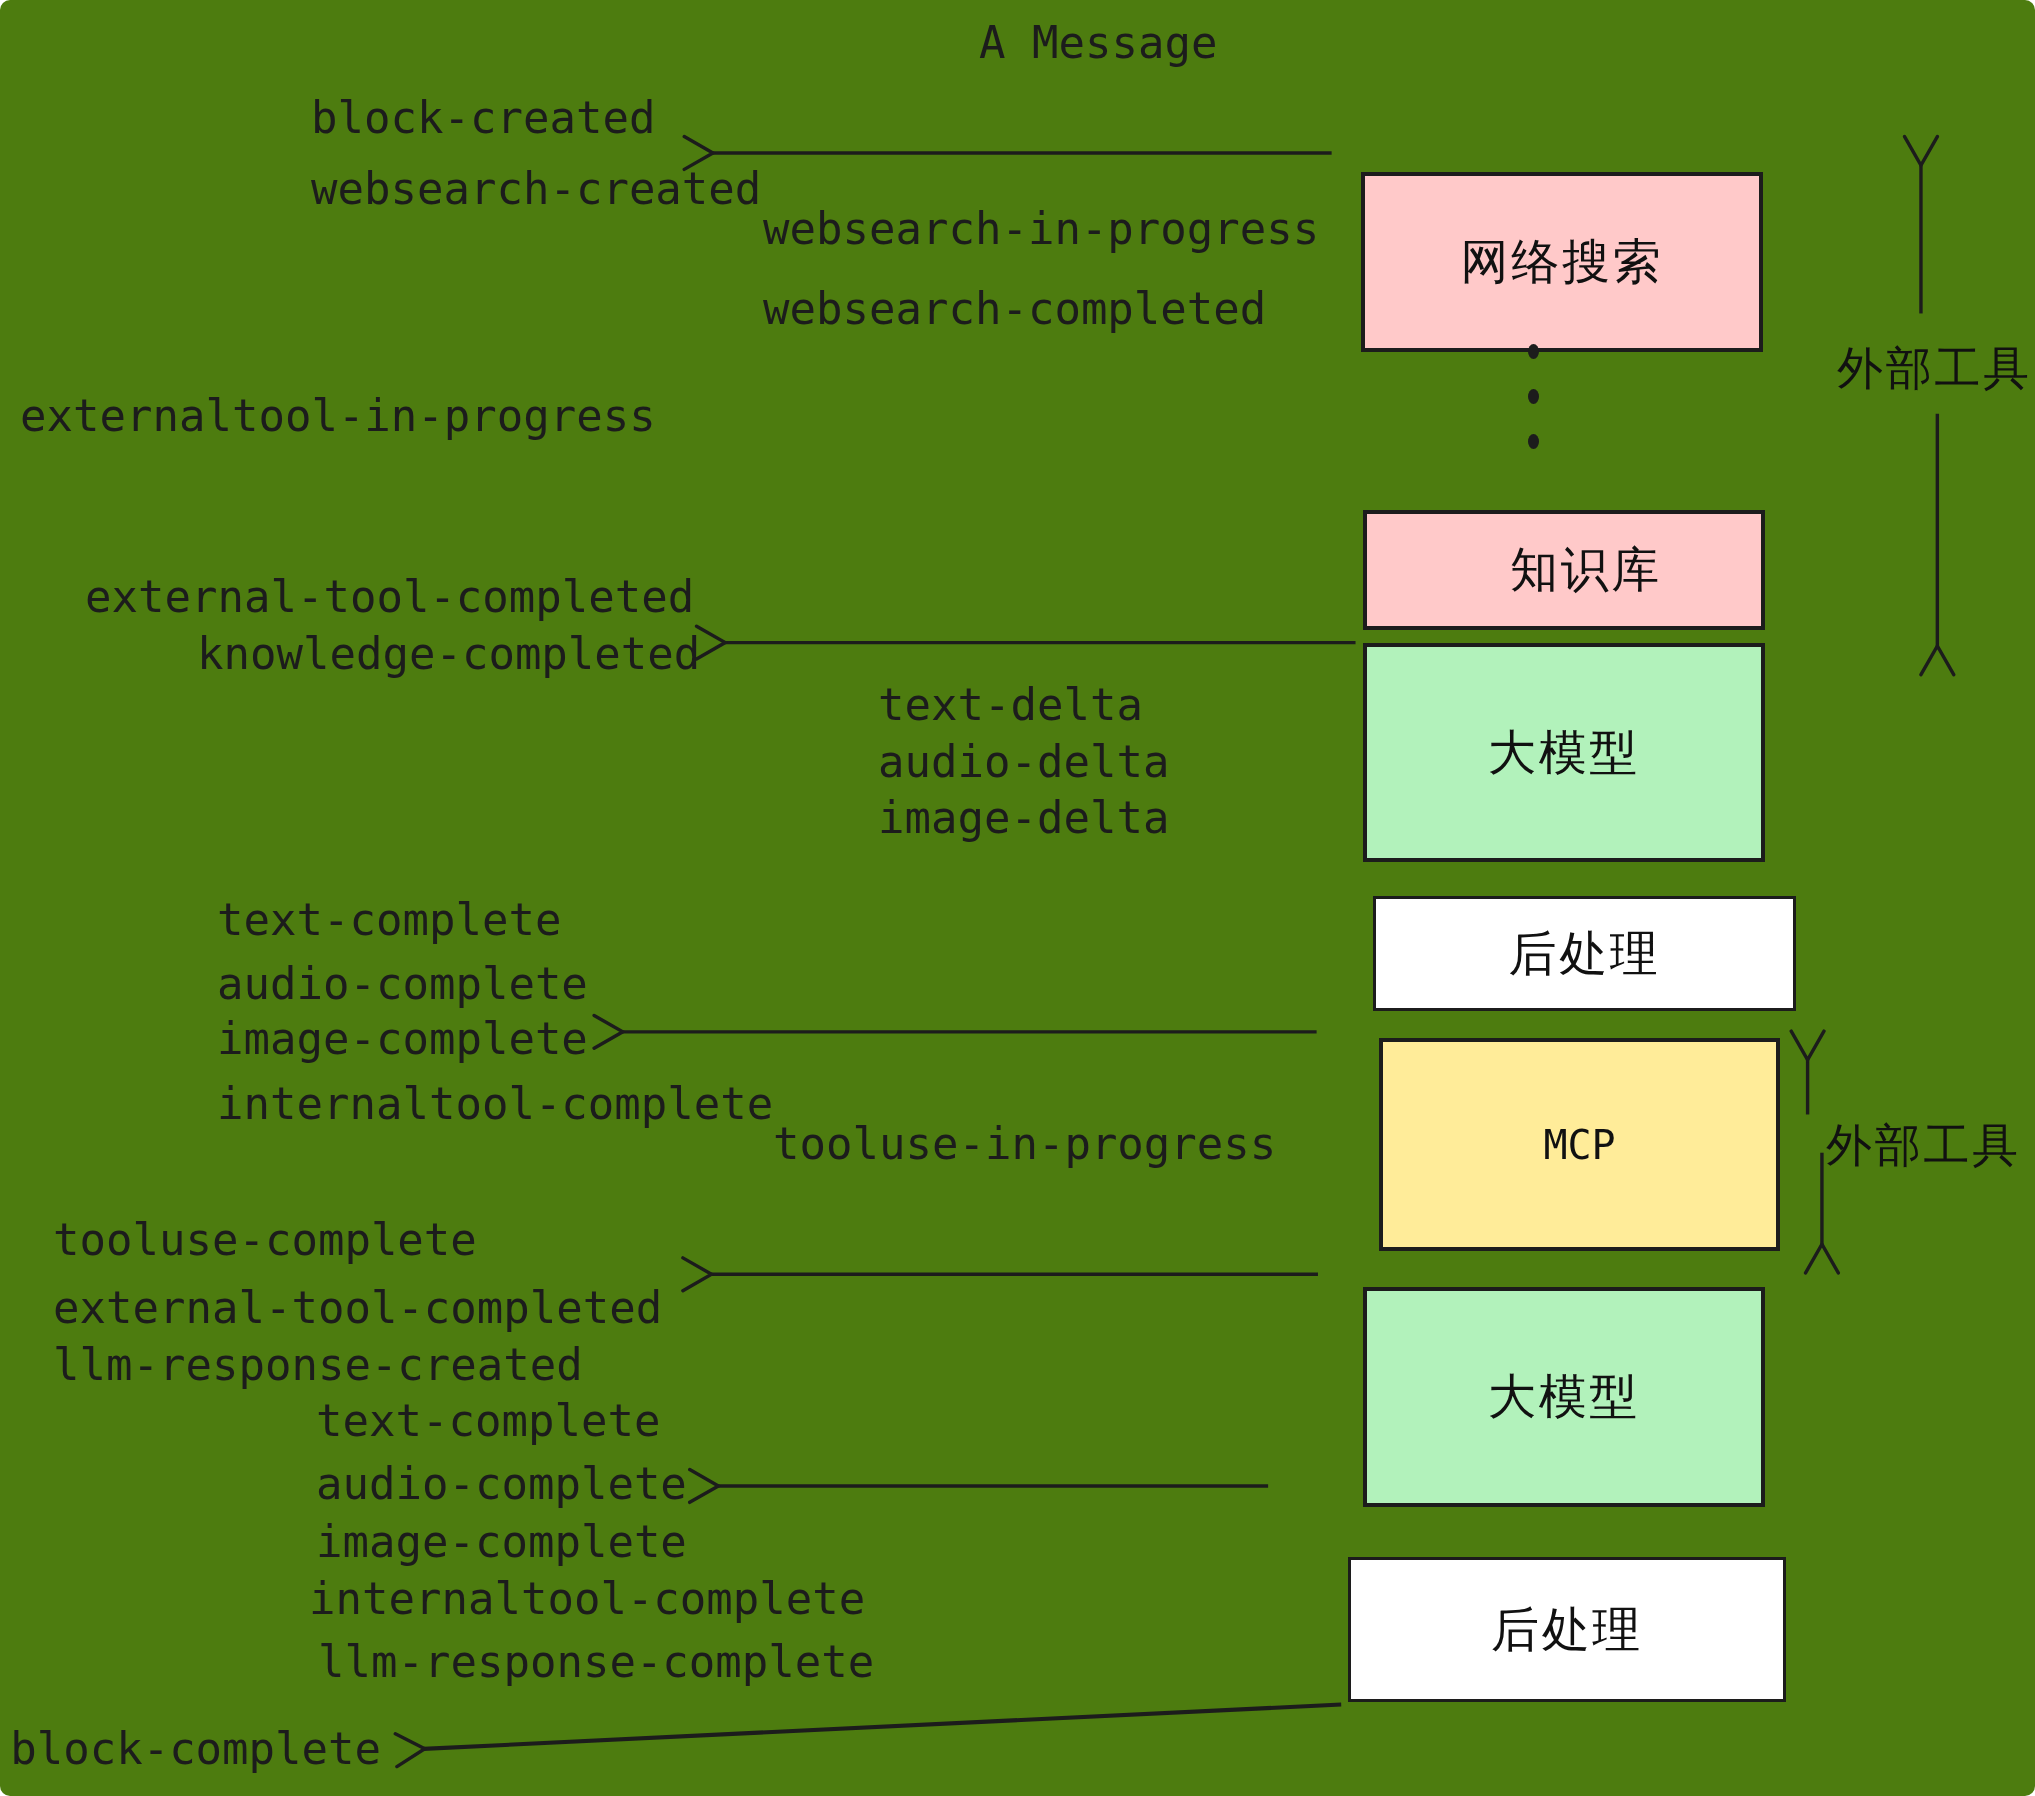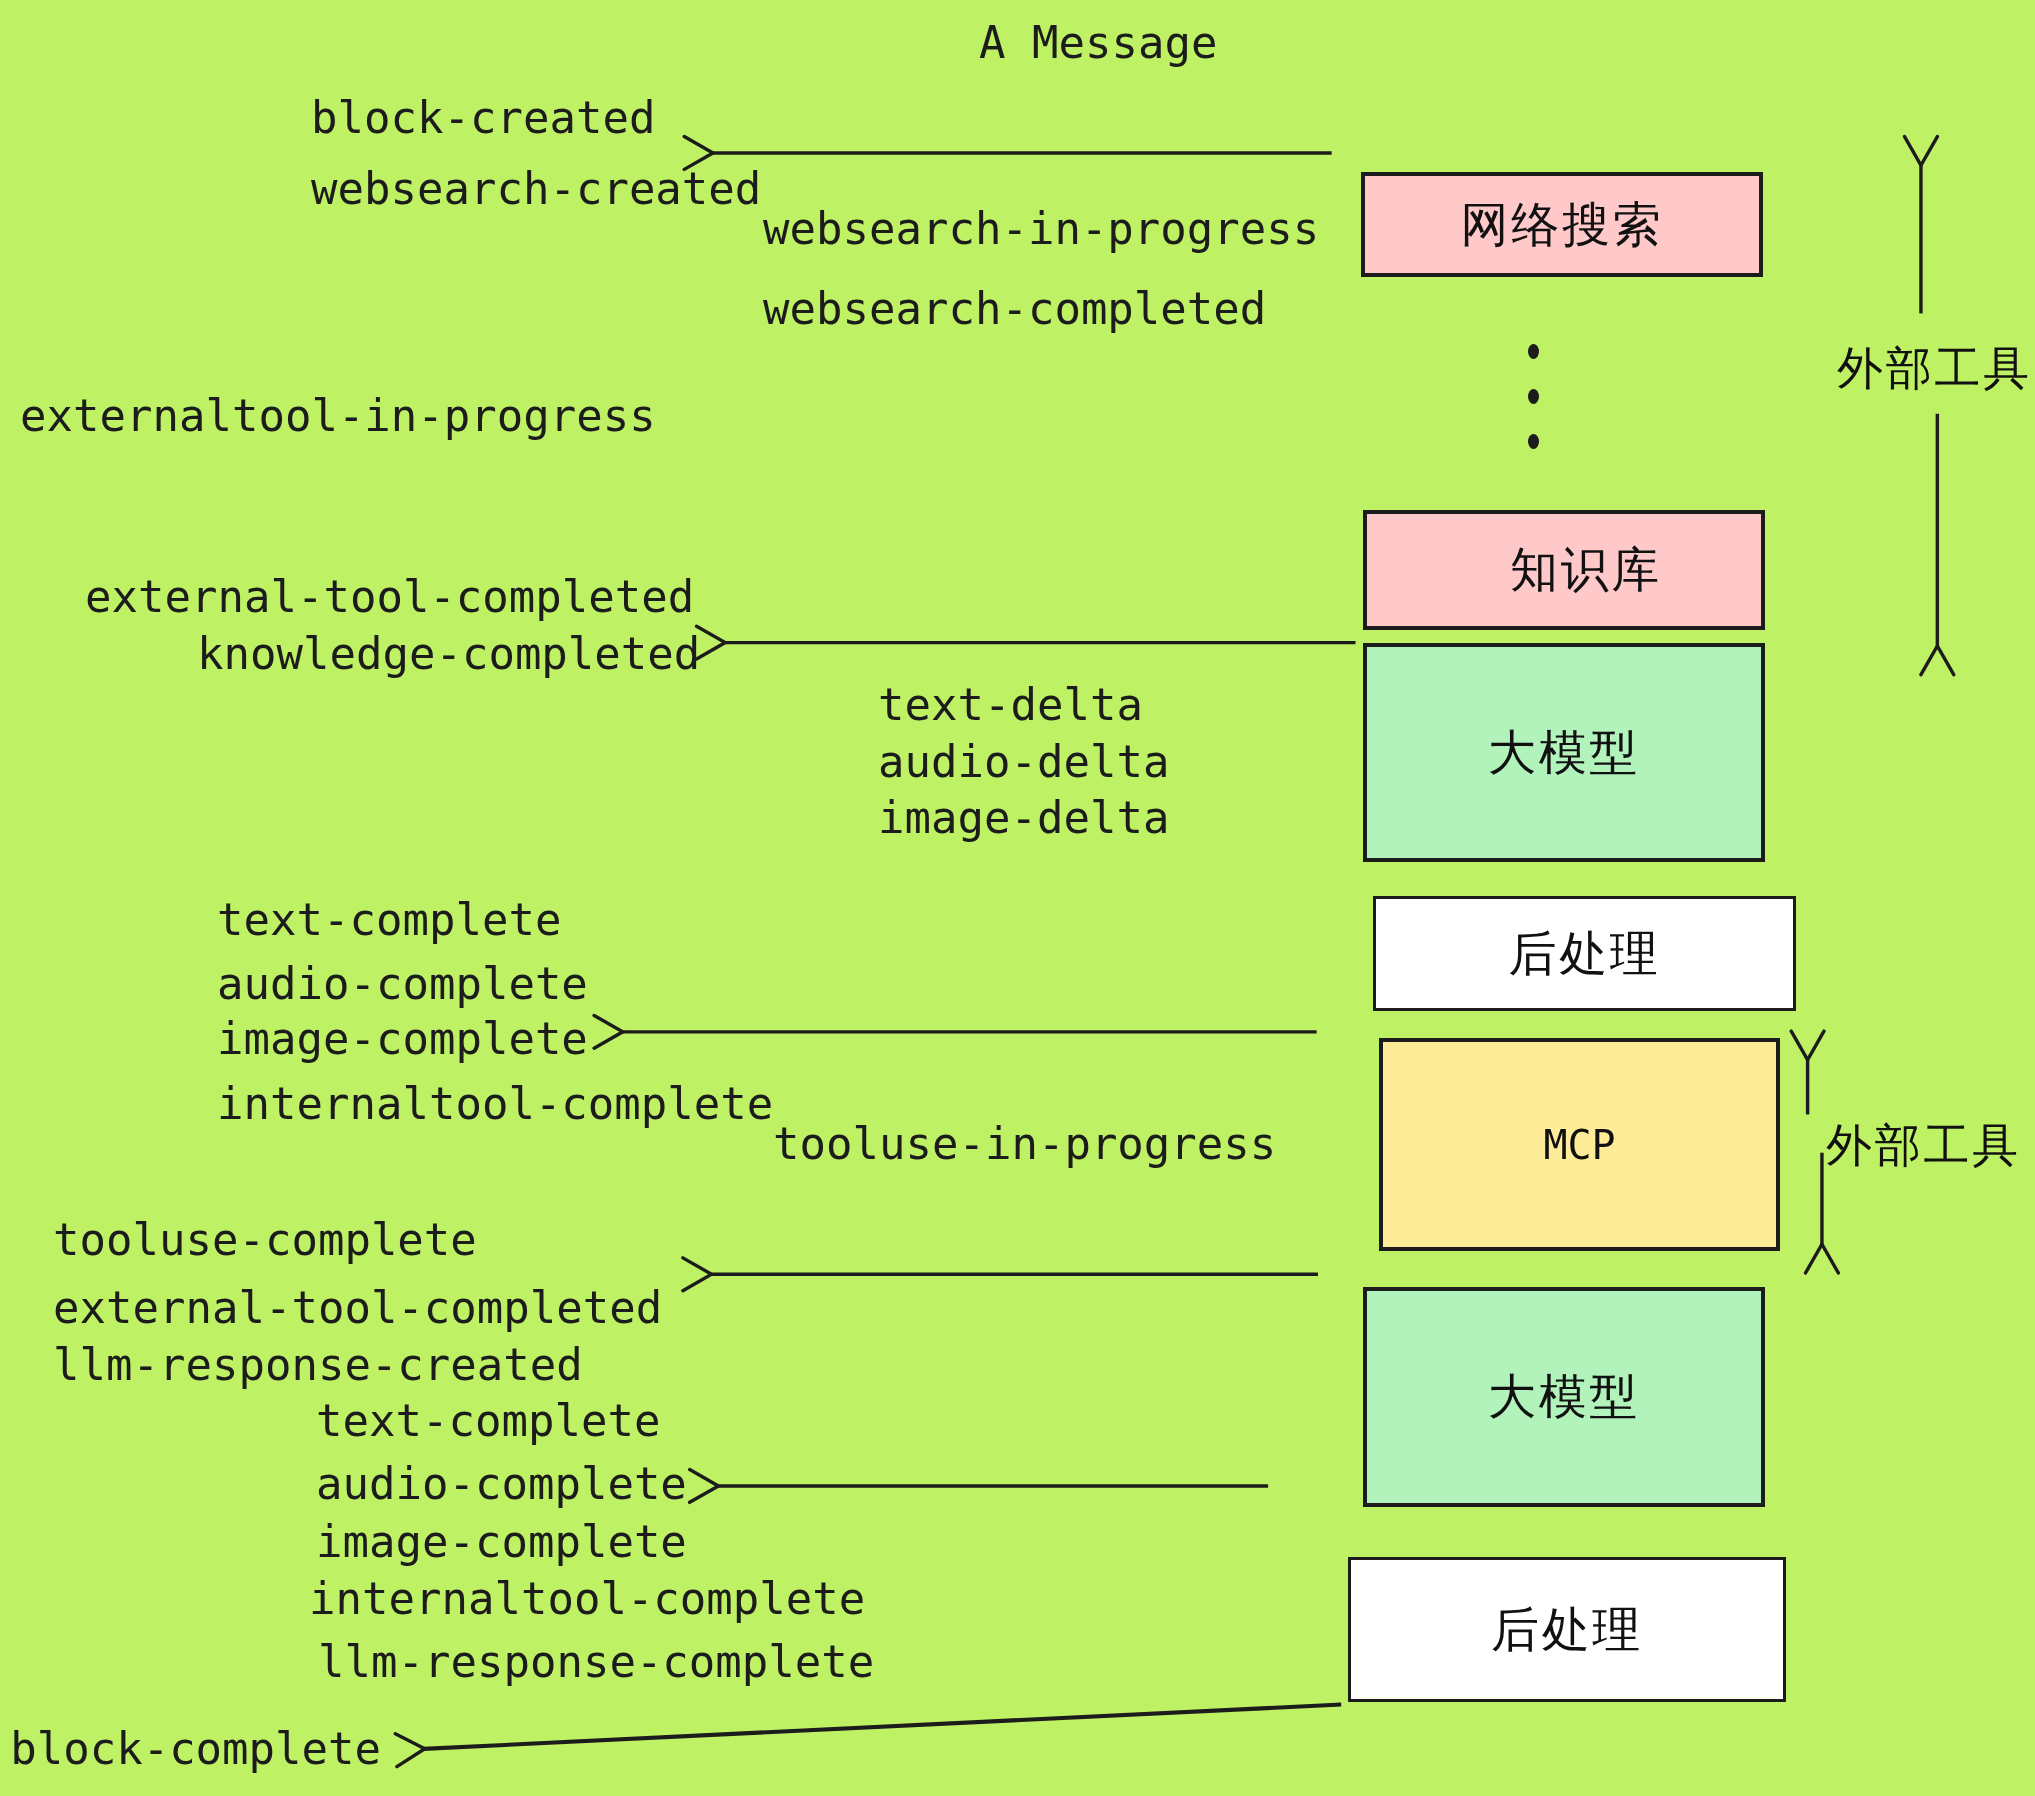--- a/index.html
+++ b/index.html
@@ -1,23 +1,24 @@
 <!DOCTYPE html>
 <html style="font-size:11px"><head>
 <meta charset="utf-8">
 <style>
   html, body { margin: 0; padding: 0; background: #ffffff; }
   #canvas {
     position: relative;
     width: 2035px;
     height: 1796px;
-    background: #bef264;
+    background: #4d7c0f;
     font-family: "DejaVu Sans Mono", monospace;
     color: #1c1c1c;
     overflow: hidden;
+    border-radius: 10px;
   }
   #arrow-layer {
     position: absolute;
     left: 0; top: 0;
     width: 2035px; height: 1796px;
     pointer-events: none;
   }
   .title {
     position: absolute;
     font-size: 44px;
@@ -78,21 +79,21 @@
     <line x1="1857" y1="2176" x2="1050" y2="2176" stroke="#1c1c1c" stroke-width="5" marker-end="url(#ah)"></line>
     <line x1="1964" y1="2496" x2="620" y2="2561" stroke="#1c1c1c" stroke-width="6" marker-end="url(#ah)"></line>
     <line x1="2813" y1="459" x2="2813" y2="240" stroke="#1c1c1c" stroke-width="5" marker-end="url(#ah)"></line>
     <line x1="2837" y1="606" x2="2837" y2="948" stroke="#1c1c1c" stroke-width="5" marker-end="url(#ah)"></line>
     <line x1="2647" y1="1632" x2="2647" y2="1550" stroke="#1c1c1c" stroke-width="5" marker-end="url(#ah)"></line>
     <line x1="2668" y1="1688" x2="2668" y2="1824" stroke="#1c1c1c" stroke-width="5" marker-end="url(#ah)"></line>
   </svg>
 
   <div class="title" style="left:979px; top:19px;">A Message</div>
 
-  <div class="box" style="left: 1361px; top: 172px; width: 402px; height: 105px; background: rgb(255, 201, 201);">
+  <div class="box" style="left: 1361px; top: 172px; width: 402px; height: 180px; background: rgb(255, 201, 201);">
     <span>网络搜索</span>
   </div>
   <div class="box" style="left: 1363px; top: 510px; width: 402px; height: 120px; background: rgb(255, 201, 201); padding-left: 44px;">
     <span>知识库</span>
   </div>
   <div class="box" style="left: 1363px; top: 643px; width: 402px; height: 219px; background: rgb(178, 242, 187);">
     <span>大模型</span>
   </div>
   <div class="box" style="left: 1373px; top: 896px; width: 423px; height: 115px; border-width: 3.4px; background: rgb(255, 255, 255);">
     <span>后处理</span>

